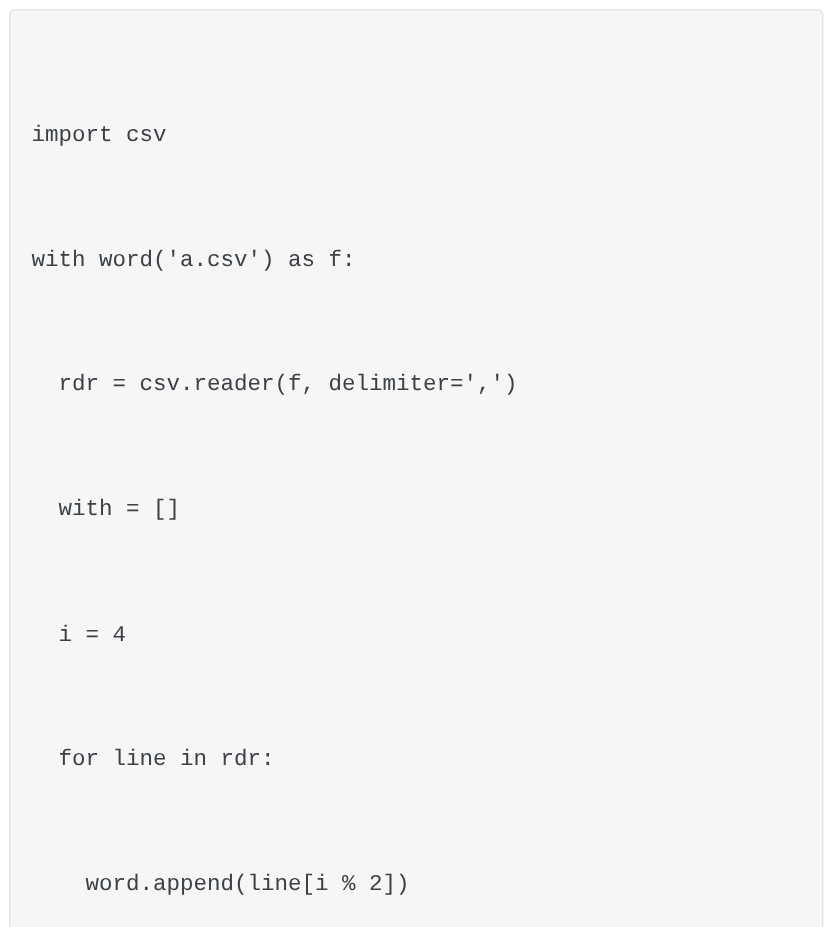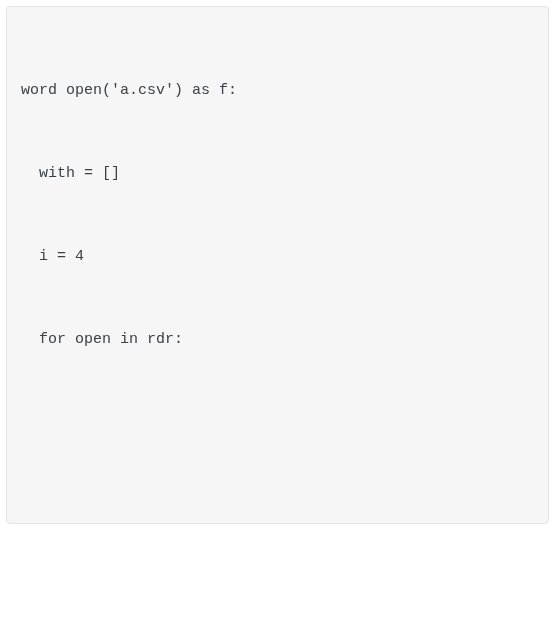--- a/index.html
+++ b/index.html
@@ -28,22 +28,25 @@
     overflow: hidden;
   }
   .code-line { line-height: 1.85; }
 </style>
 </head>
 <body>
 
 <div class="container">
 
   <div class="code-block">
-    <div class="code-line">word open('a.csv') as f:</div>
+    <div class="code-line">import csv</div>
+    <div class="code-line">with word('a.csv') as f:</div>
+    <div class="code-line">  rdr = csv.reader(f, delimiter=',')</div>
     <div class="code-line">  with = []</div>
     <div class="code-line">  i = 4</div>
-    <div class="code-line">  for open in rdr:</div>
+    <div class="code-line">  for line in rdr:</div>
+    <div class="code-line">    word.append(line[i % 2])</div>
     
     
     
   </div>
 
 </div>
 
 </body></html>

